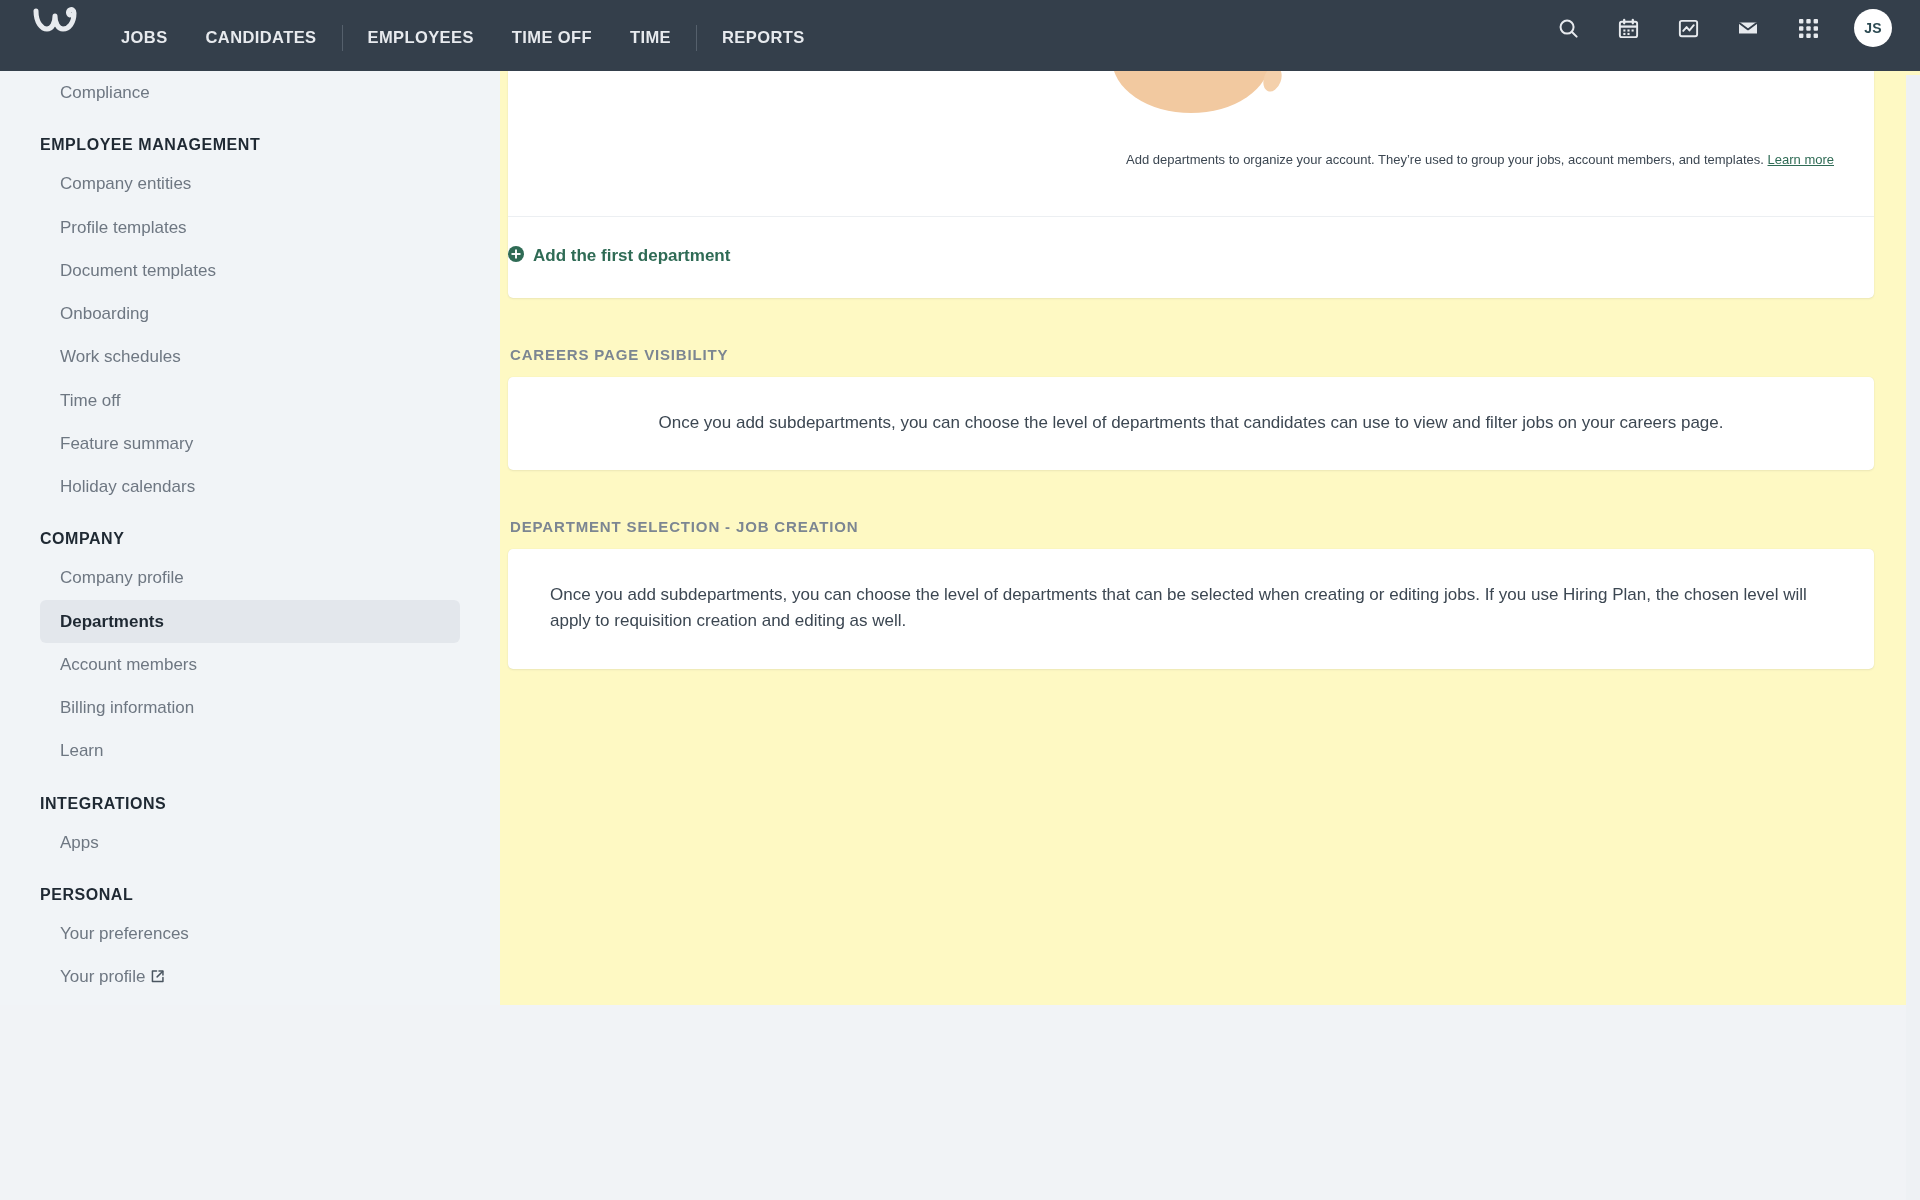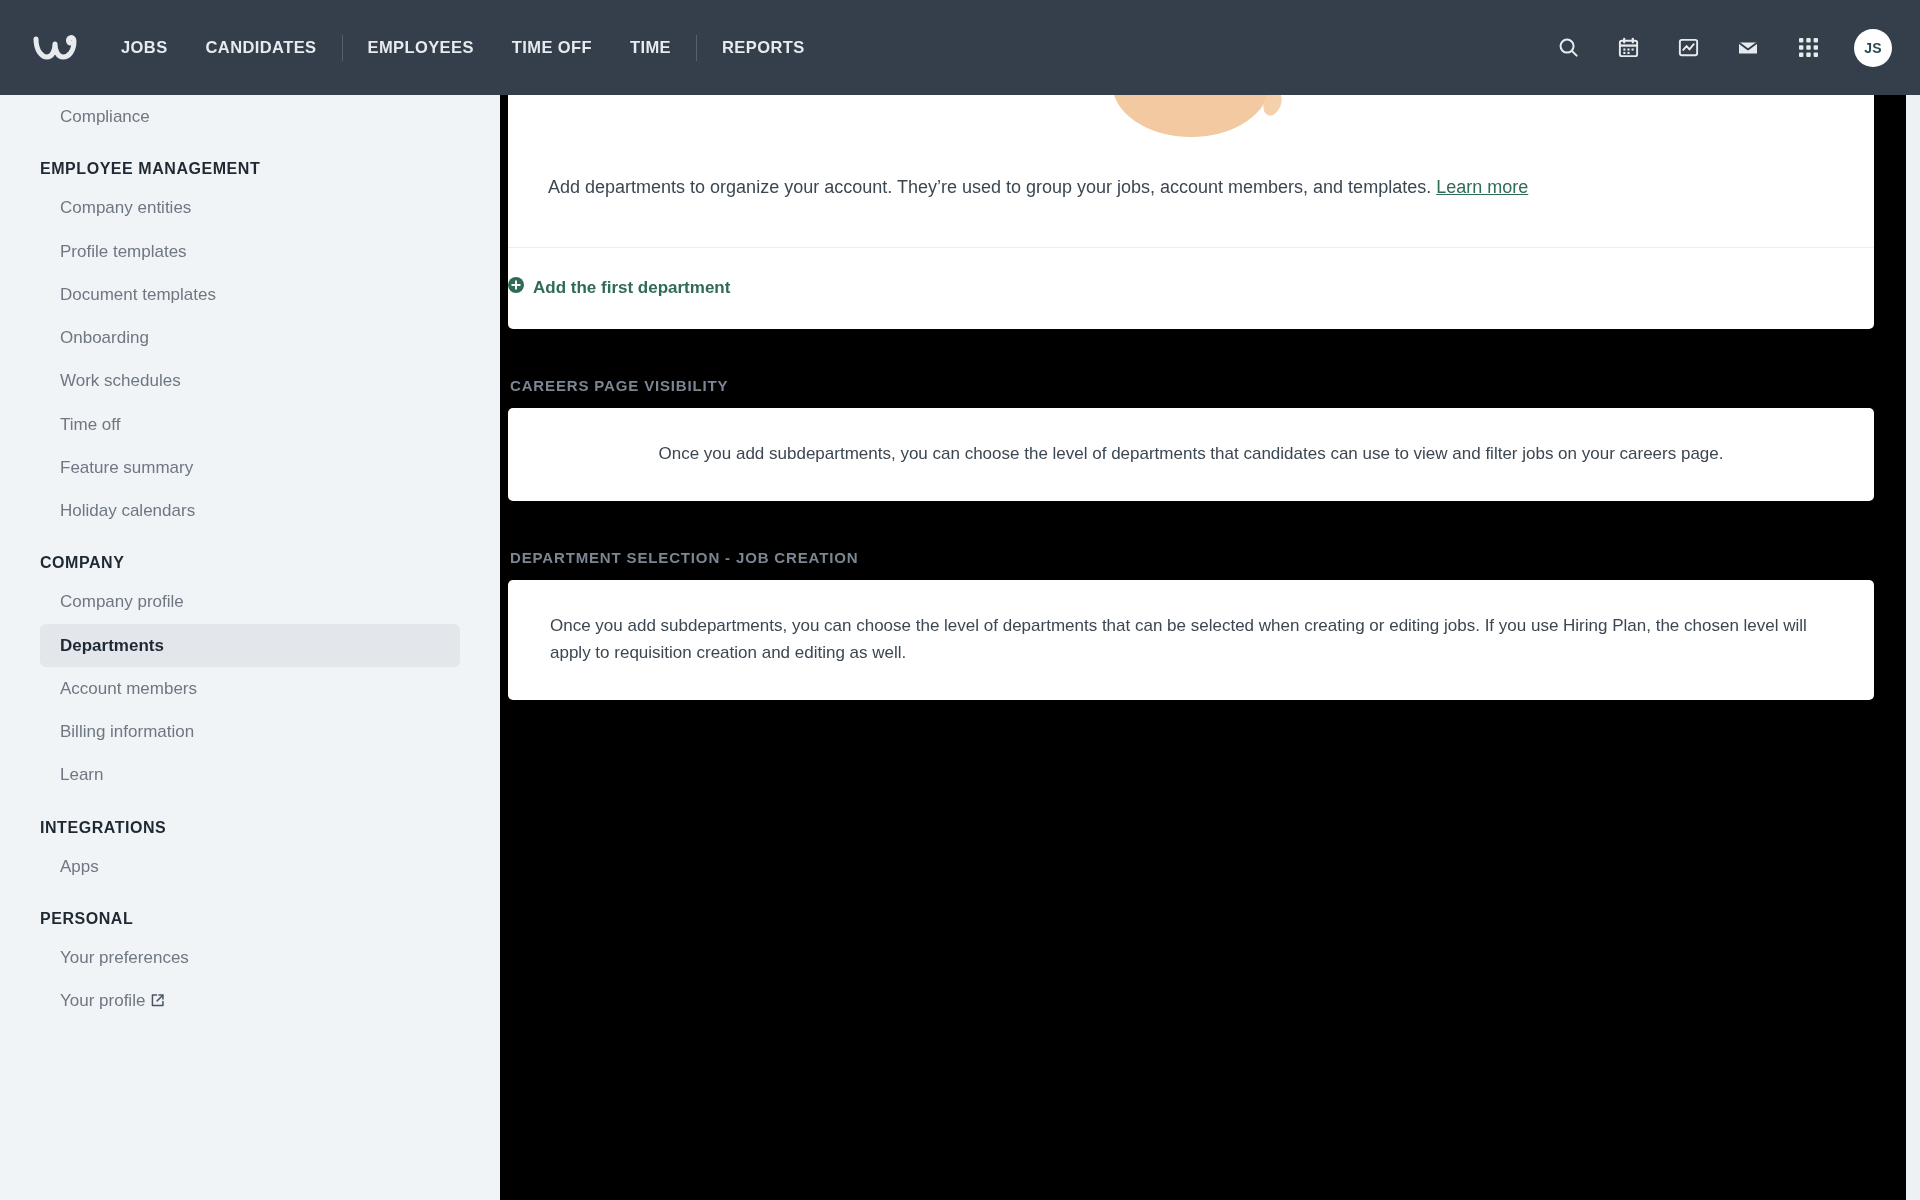--- a/index.html
+++ b/index.html
@@ -8,24 +8,24 @@
     width: 1920px;
     height: 1200px;
     overflow: hidden;
     background: #f1f3f6;
     font-family: "Liberation Sans", sans-serif;
     -webkit-font-smoothing: antialiased;
   }
 
   
   .topnav {
-    height: 95px;
+    height: 71px;
     background: #343f4b;
     display: flex;
-    align-items: center;
+    align-items: flex-start;
     padding: 0 28px 0 30px;
     position: relative;
     z-index: 30;
   }
   .logo {
     width: 62px;
     height: 40px;
     display: flex;
     align-items: center;
     justify-content: flex-start;
@@ -81,22 +81,22 @@
     align-items: center;
     justify-content: center;
     margin-left: 16px;
     cursor: pointer;
     letter-spacing: 0.3px;
   }
 
   
   .page {
     display: flex;
-    height: 1125px;
-    background: #000000;
+    height: 934px;
+    background: #fef9c3;
   }
 
   
   .sidebar {
     width: 500px;
     flex: 0 0 500px;
     background: #f1f4f7;
     padding: 0 40px 40px 40px;
     overflow: hidden;
     position: relative;
@@ -169,22 +169,22 @@
     left: 50%;
     margin-left: 73px;
     top: -5px;
     width: 17px;
     height: 26px;
     background: #f4d0ab;
     border-radius: 50%;
     transform: rotate(20deg);
   }
   .empty-text {
-    text-align: left;
-    font-size: 18px;
+    text-align: right;
+    font-size: 13px;
     color: #3c4752;
     padding: 34px 40px 46px 40px;
     line-height: 1.5;
   }
   .link-green {
     color: #2f6b55;
     text-decoration: underline;
     cursor: pointer;
   }
   .card-split {

